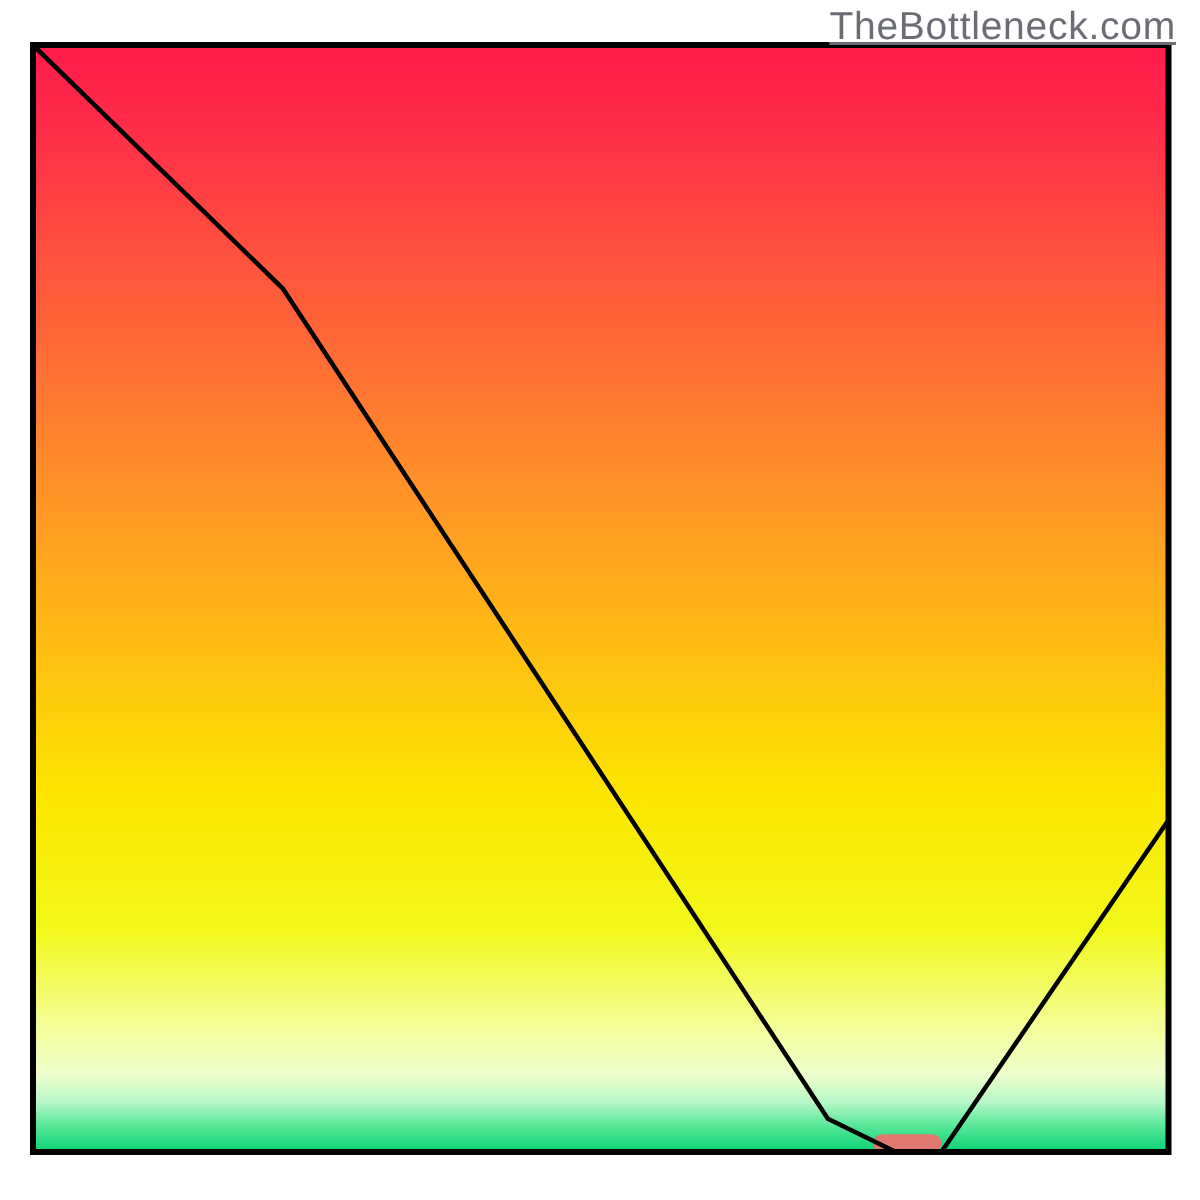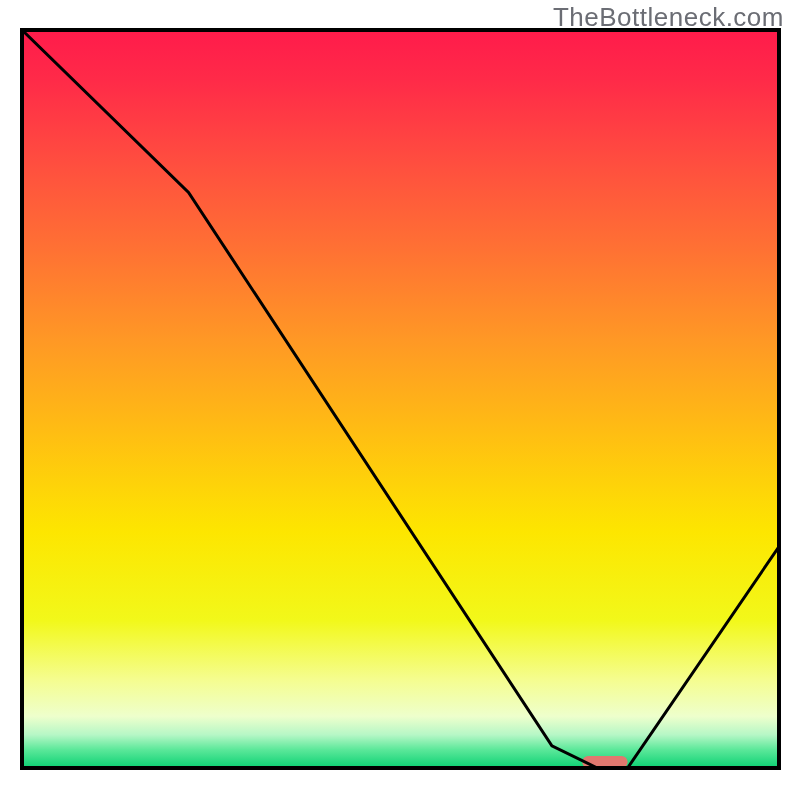--- a/index.html
+++ b/index.html
@@ -17,20 +17,21 @@
   }
   .watermark {
     position: absolute;
     top: 2px;
     right: 16px;
     color: #6b6d74;
     font-size: 26px;
     font-weight: 400;
     letter-spacing: 0.5px;
     z-index: 5;
+    text-decoration: underline;
   }
   svg.chart {
     position: absolute;
     top: 0;
     left: 0;
     width: 800px;
     height: 800px;
   }
 </style>
 </head>

